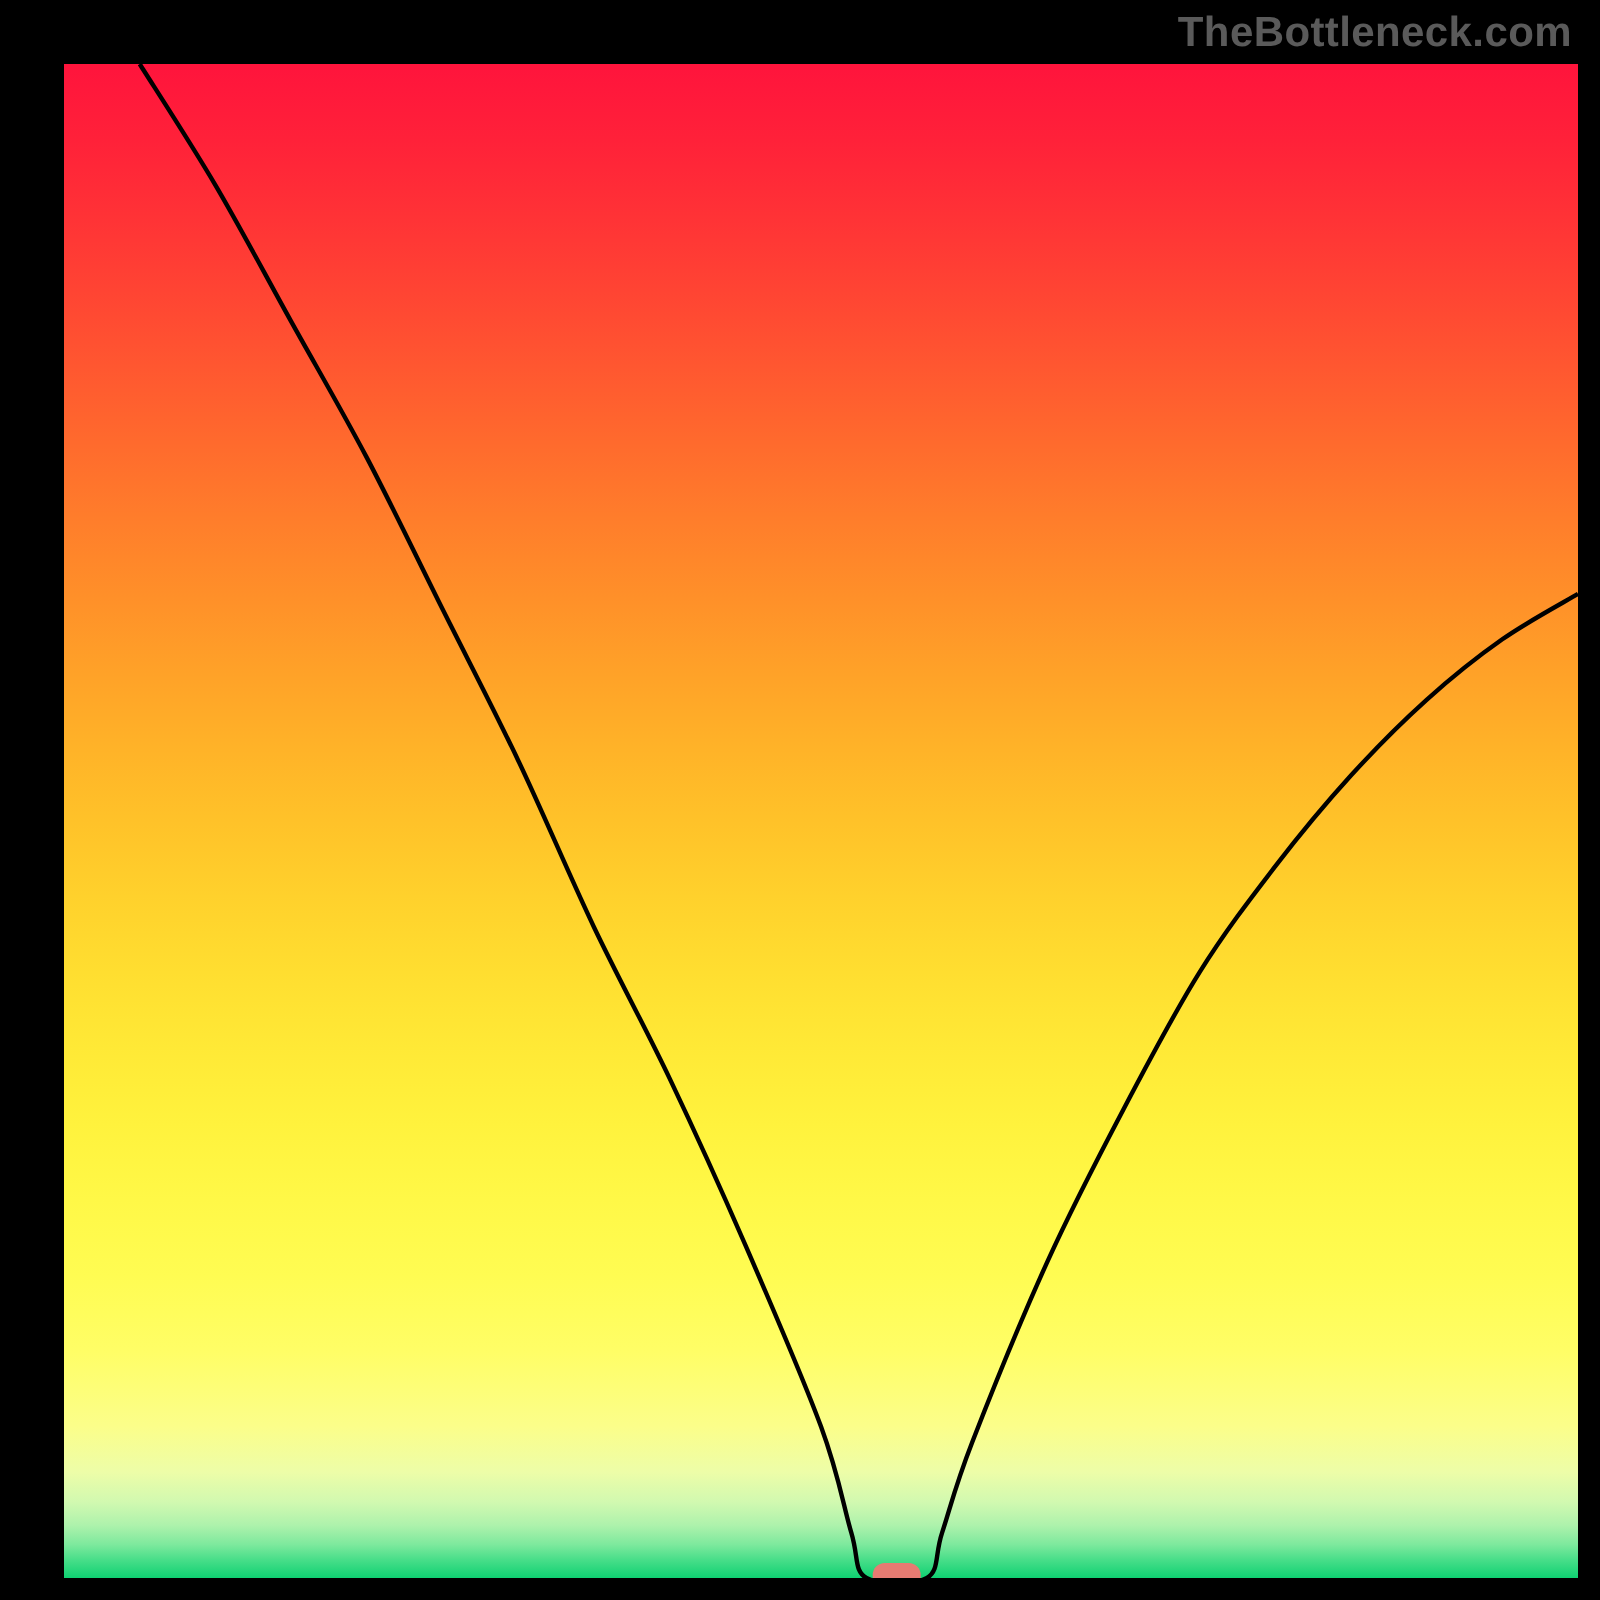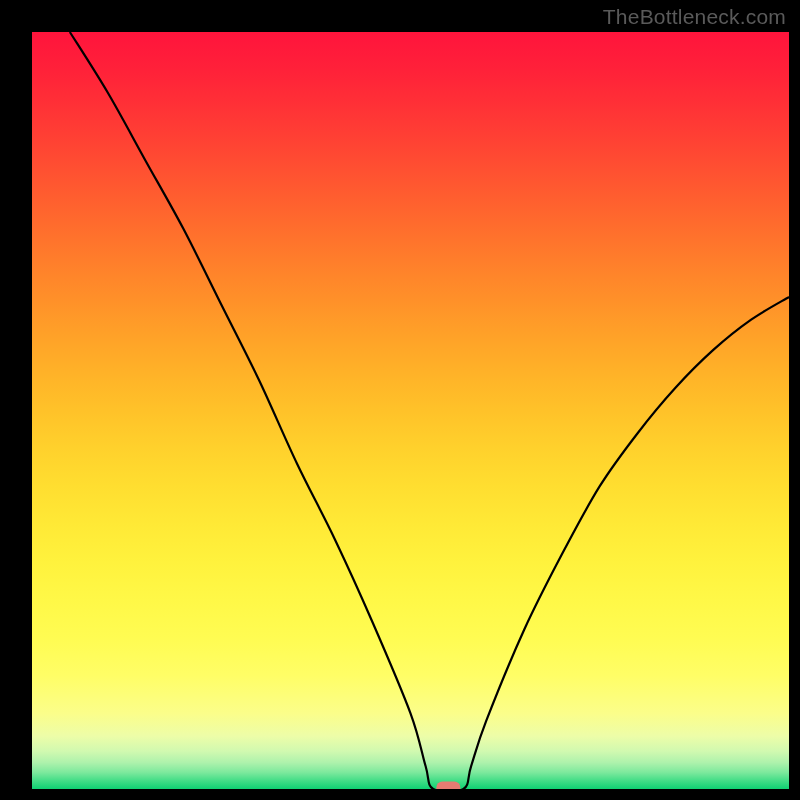--- a/index.html
+++ b/index.html
@@ -18,21 +18,21 @@
   }
   svg {
     display: block;
   }
   .watermark {
     position: absolute;
     top: 5px;
     right: 14px;
     color: #5a5a5a;
     font-size: 21px;
-    font-weight: 400;
+    font-weight: 700;
     letter-spacing: 0.2px;
   }
 </style>
 </head>
 <body>
 
 <div class="chart-container">
   <svg id="chart-svg" width="800" height="800" viewBox="0 0 800 800">
     <defs>
       <linearGradient id="bg-grad" x1="0" y1="0" x2="0" y2="1">

